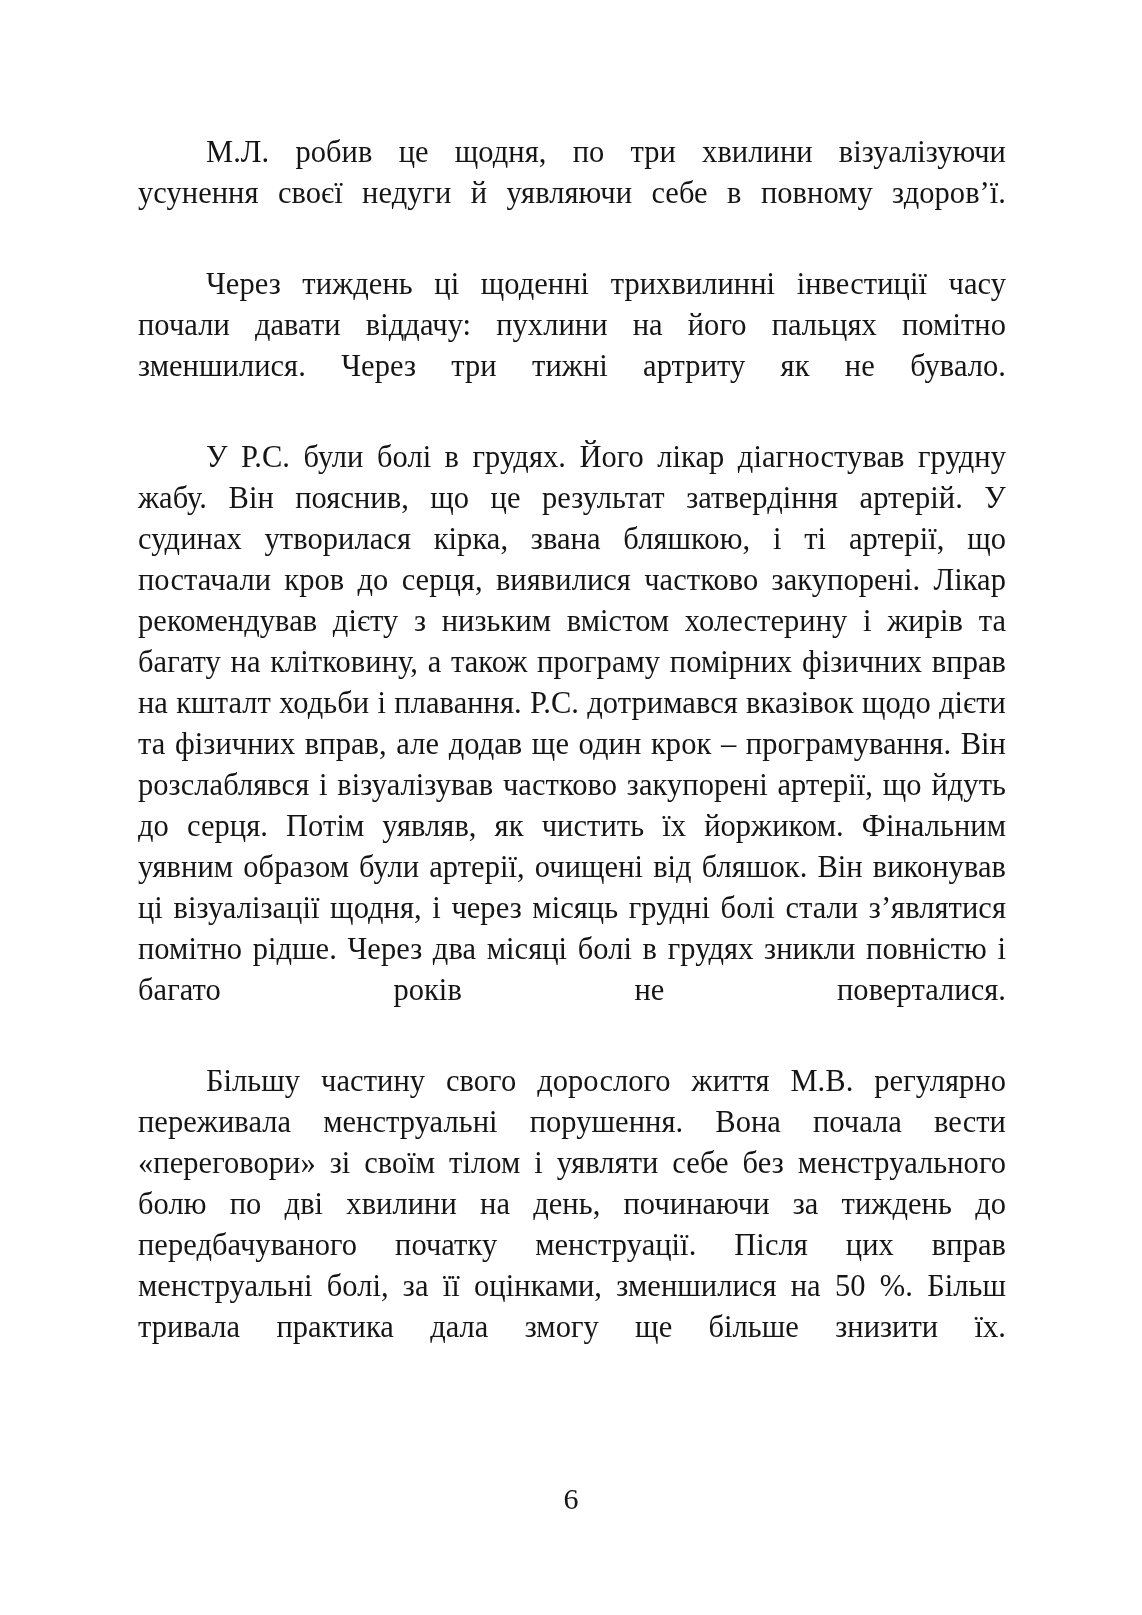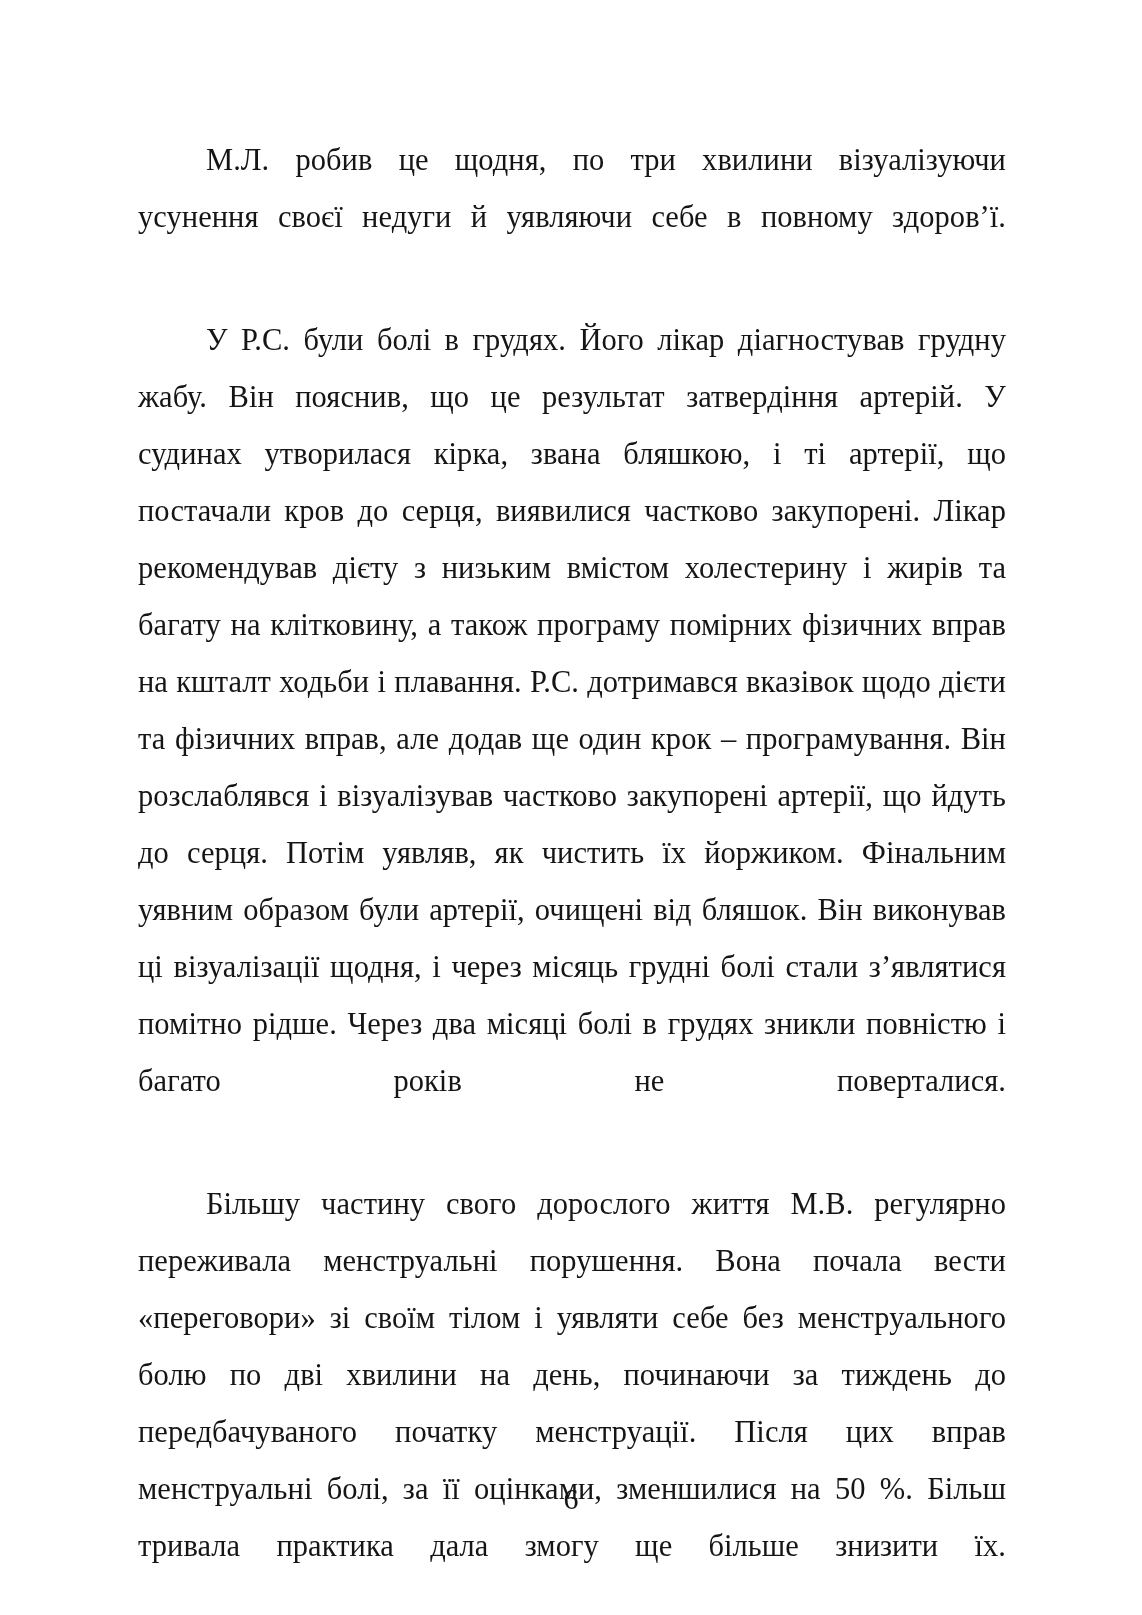--- a/index.html
+++ b/index.html
@@ -26,21 +26,21 @@
     top: 132px;
     width: 868px;
   }
 
   .para {
     margin: 0 0 0 0;
     text-align: justify;
     text-justify: inter-word;
     text-indent: 68px;
     font-size: 30.5px;
-    line-height: 57px;
+    line-height: 41px;
     letter-spacing: 0.05px;
     word-spacing: 0.2px;
     hyphens: manual;
     -webkit-hyphens: manual;
   }
 
   .para + .para {
     margin-top: 9px;
   }
 
@@ -63,19 +63,20 @@
     color: #151515;
   }
 </style>
 </head>
 <body>
 
 <div class="page">
 
   <div class="text-block">
     <p class="para">М.Л. робив це щодня, по три хвилини візуалізуючи усунення своєї недуги й уявляючи себе в повному здоров’ї.</p>
+    <p class="para">Через тиждень ці щоденні трихвилинні інвестиції часу почали давати віддачу: пухлини на його пальцях помітно зменшилися. Через три тижні артриту як не бувало.</p>
     <p class="para">У Р.С. були болі в грудях. Його лікар діагностував грудну жабу. Він пояснив, що це результат затвердіння артерій. У судинах утворилася кірка, звана бляшкою, і ті артерії, що постачали кров до серця, виявилися частково закупорені. Лікар рекомендував дієту з низьким вмістом холестерину і жирів та багату на клітковину, а також програму помірних фізичних вправ на кшталт ходьби і плавання. Р.С. дотримався вказівок щодо дієти та фізичних вправ, але додав ще один крок  – програмування. Він розслаблявся і візуалізував частково закупорені артерії, що йдуть до серця. Потім уявляв, як чистить їх йоржиком. Фінальним уявним образом були артерії, очищені від бляшок. Він виконував ці візуалізації щодня, і через місяць грудні болі стали з’являтися помітно рідше. Через два місяці болі в грудях зникли повністю і багато років не поверталися.</p>
     <p class="para">Більшу частину свого дорослого життя М.В. регулярно переживала менструальні порушення. Вона почала вести «переговори» зі своїм тілом і уявляти себе без менструального болю по дві хвилини на день, починаючи за тиждень до передбачуваного початку менструації. Після цих вправ менструальні болі, за її оцінками, зменшилися на 50 %. Більш тривала практика дала змогу ще більше знизити їх.</p>
   </div>
 
   <div class="page-number">6</div>
 
 </div>
 
 </body></html>

